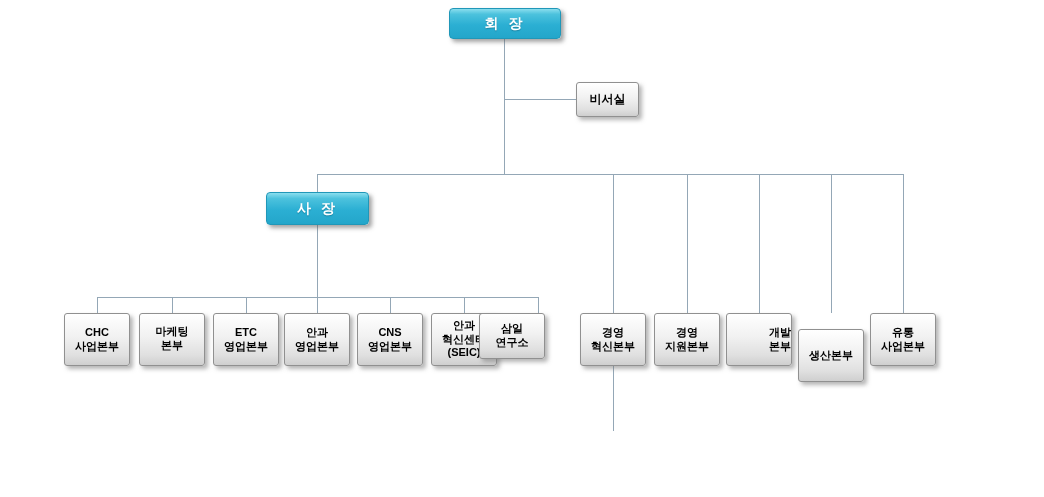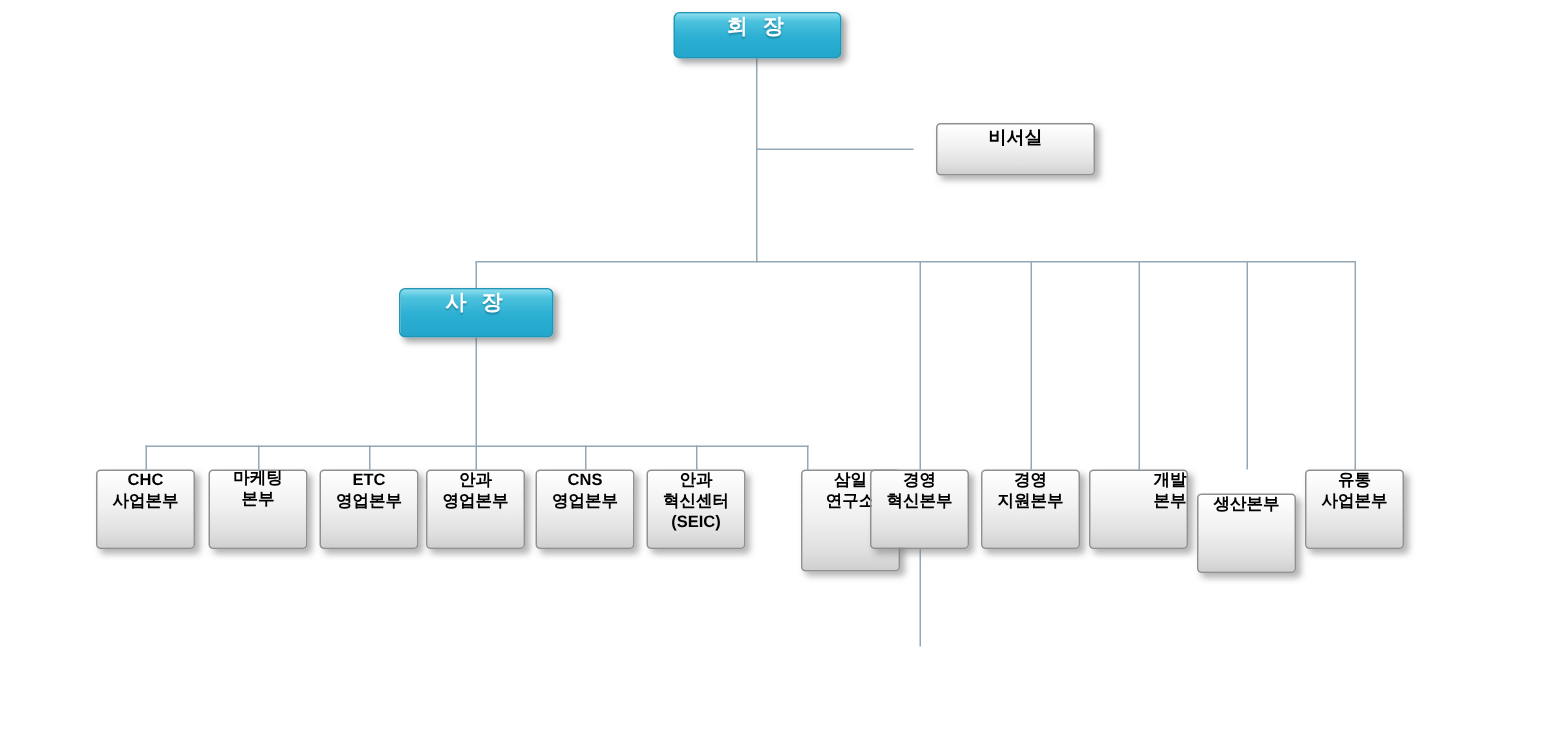--- a/index.html
+++ b/index.html
@@ -20,20 +20,21 @@
     position: absolute;
     background: #94a7b6;
   }
   .line.h { height: 1px; }
   .line.v { width: 1px; }
 
   
   .node {
     position: absolute;
     display: flex;
+    align-items: center;
     justify-content: center;
     text-align: center;
     box-sizing: border-box;
     font-weight: bold;
   }
   .node .lbl {
     white-space: pre-line;
     display: block;
     width: 100%;
   }
@@ -83,21 +84,21 @@
   <div class="line v" style="left:759px; top:174px; height:139px;"></div>
   <div class="line v" style="left:831px; top:174px; height:139px;"></div>
   <div class="line v" style="left:903px; top:174px; height:139px;"></div>
 
   <div class="line v" style="left:613px; top:366px; height:65px;"></div>
 
   <div class="node cyan" style="left:449px; top:8px; width:112px; height:31px;">
     <span class="lbl">회 장</span>
   </div>
 
-  <div class="node gray secretary" style="left:624px; top:82px; width:106px; height:35px;">
+  <div class="node gray secretary" style="left:576px; top:82px; width:63px; height:35px;">
     <span class="lbl">비서실</span>
   </div>
 
   <div class="node cyan" style="left:266px; top:192px; width:103px; height:33px;">
     <span class="lbl">사 장</span>
   </div>
 
   <div class="node gray dept" style="left:64px;  top:313px; width:66px; height:53px;">
     <span class="lbl">CHC
 사업본부</span>
@@ -116,21 +117,21 @@
   </div>
   <div class="node gray dept" style="left:357px; top:313px; width:66px; height:53px;">
     <span class="lbl">CNS
 영업본부</span>
   </div>
   <div class="node gray dept" style="left:431px; top:313px; width:66px; height:53px;">
     <span class="lbl">안과
 혁신센터
 (SEIC)</span>
   </div>
-  <div class="node gray dept" style="left:534px; top:313px; width:66px; height:68px;">
+  <div class="node gray dept" style="left:479px; top:313px; width:66px; height:46px;">
     <span class="lbl">삼일
 연구소</span>
   </div>
   <div class="node gray dept" style="left:580px; top:313px; width:66px; height:53px;">
     <span class="lbl">경영
 혁신본부</span>
   </div>
   <div class="node gray dept" style="left:654px; top:313px; width:66px; height:53px;">
     <span class="lbl">경영
 지원본부</span>

